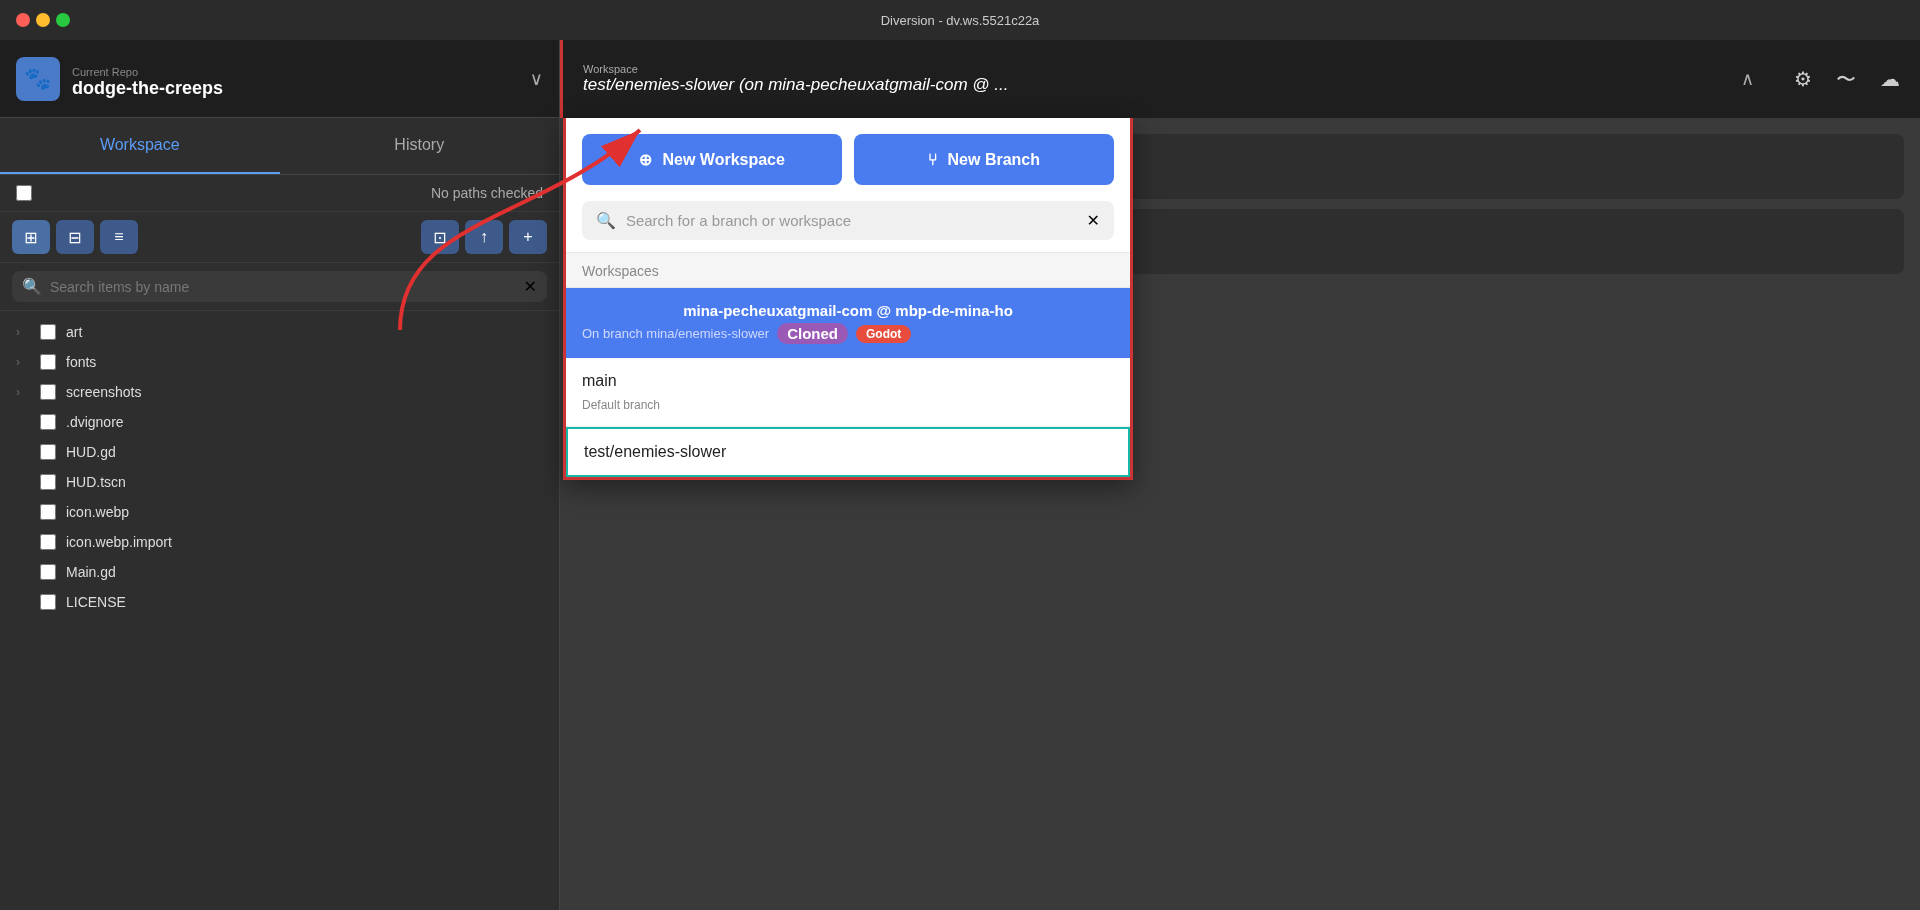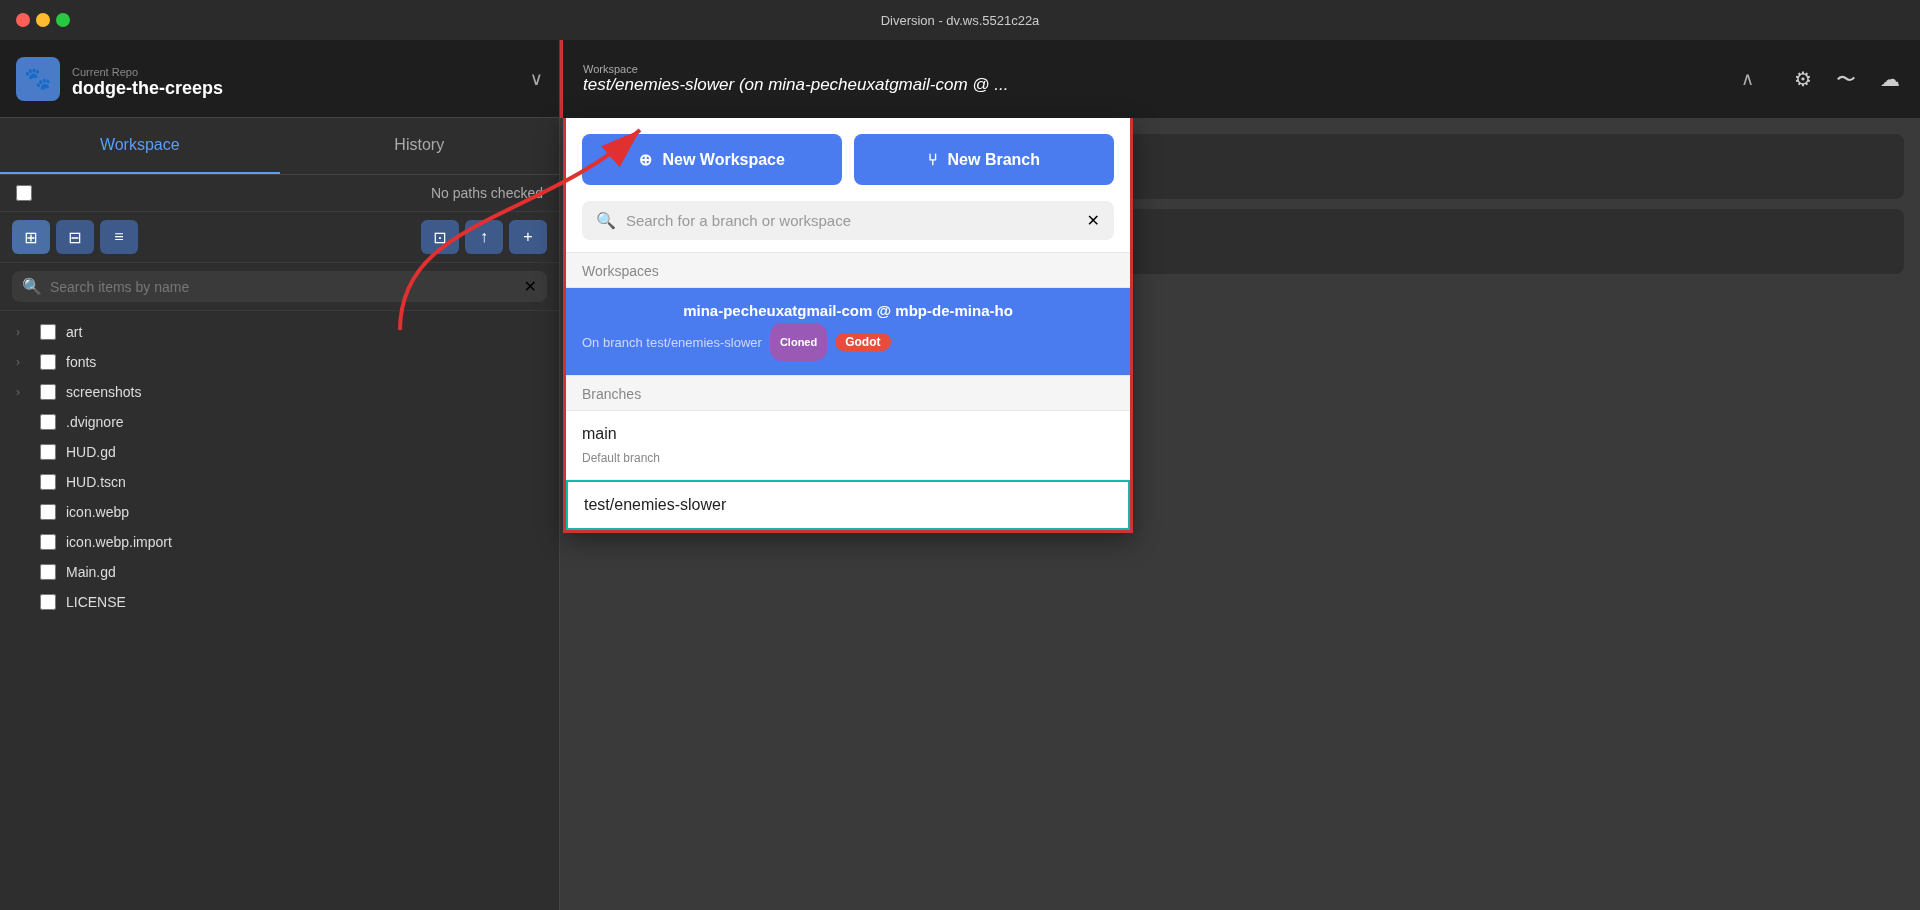--- a/index.html
+++ b/index.html
@@ -331,22 +331,22 @@
       display: flex;
       align-items: center;
       gap: 8px;
       font-size: 13px;
       color: #d0d8ff;
     }
     .badge-cloned {
       background: #9b59b6;
       color: #fff;
       border-radius: 12px;
-      padding: 13px 10px;
-      font-size: 11px;
+      padding: 2px 10px;
+      font-size: 15px;
       font-weight: 600;
     }
     .badge-active {
       background: #e74c3c;
       color: #fff;
       border-radius: 12px;
       padding: 2px 10px;
       font-size: 12px;
       font-weight: 600;
     }
@@ -580,27 +580,26 @@
             <input type="text" placeholder="Search for a branch or workspace" style="">
             <span>✕</span>
           </div>
         </div>
 
         <div class="section-header">Workspaces</div>
 
         <div class="workspace-item">
           <div class="workspace-item-name">mina-pecheuxatgmail-com @ mbp-de-mina-ho</div>
           <div class="workspace-item-sub">
-            <span>On branch test/enemies-slower</span>
+            <span>On branch mina/enemies-slower</span>
             <span class="badge-cloned">Cloned</span>
             <span class="badge-active">Godot</span>
           </div>
         </div>
 
-        <div class="branches-section-header">Branches</div>
 
         <div class="branch-item">
           <div class="branch-name">main</div>
           <div class="branch-sub">Default branch</div>
         </div>
 
         <div class="branch-item selected">
           <div class="branch-name">test/enemies-slower</div>
         </div>
 

